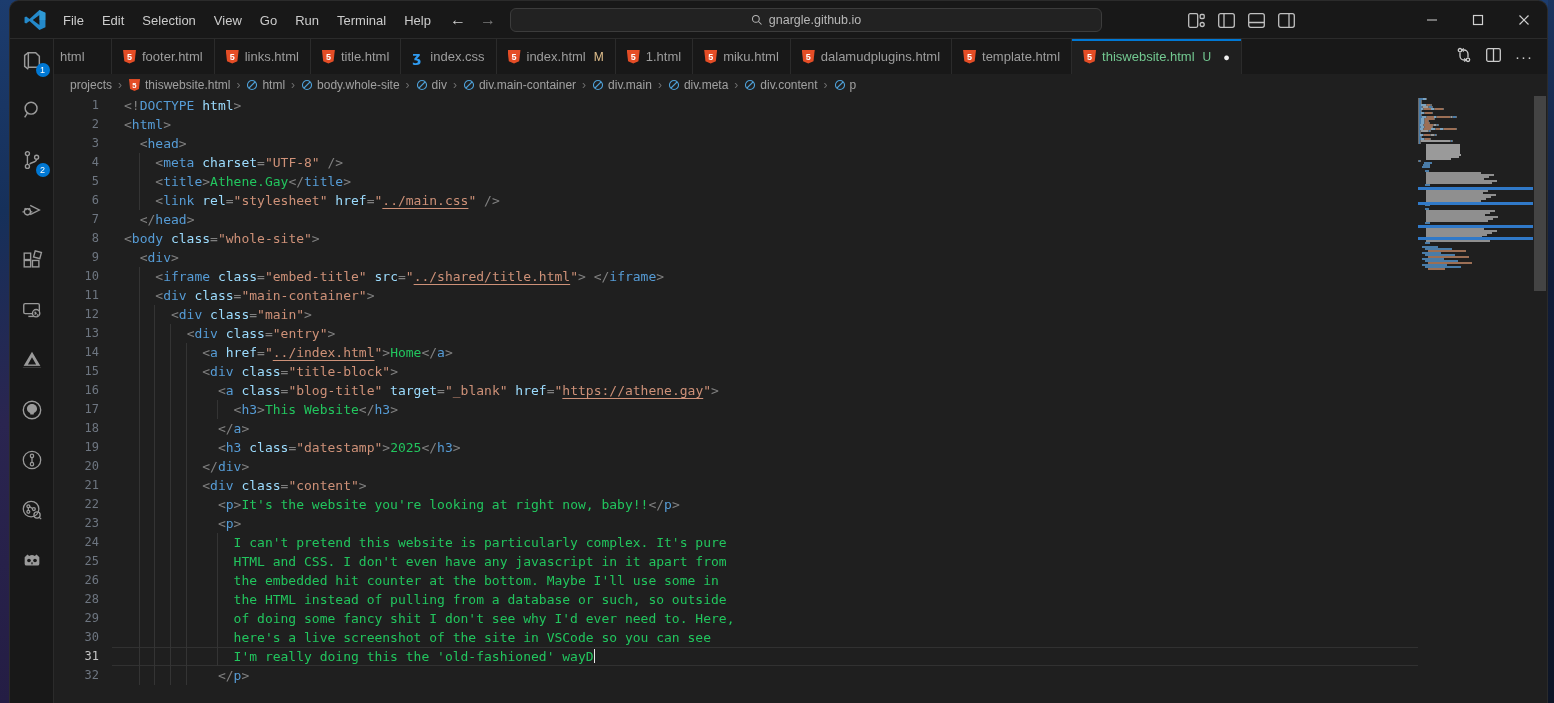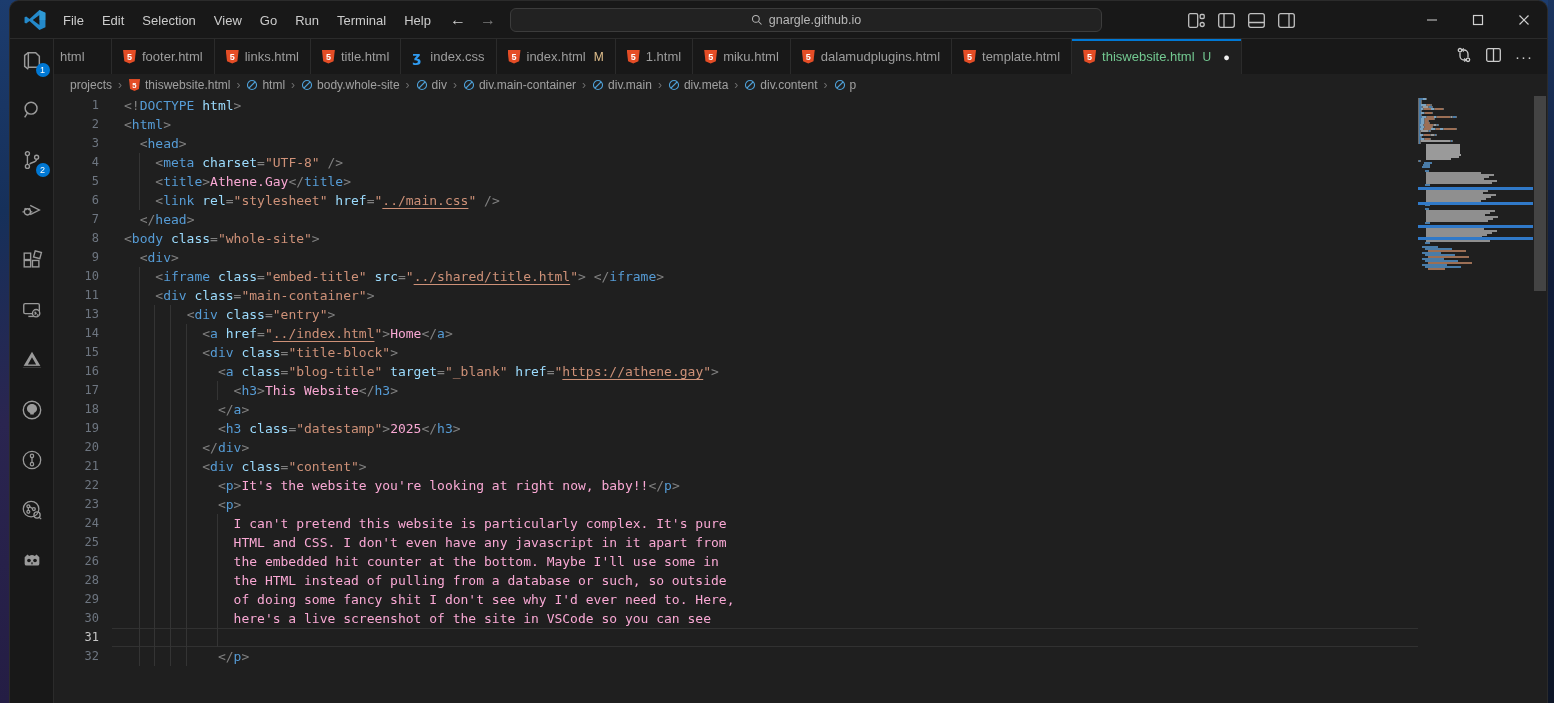--- a/index.html
+++ b/index.html
@@ -76,21 +76,21 @@
   .code-area { flex:1; position:relative; overflow:hidden; font-family:"DejaVu Sans Mono",monospace; font-size:13px; }
   .code-row { position:relative; height:19px; line-height:19px; }
   .code-row .ln { position:absolute; left:0; width:45px; text-align:right; color:#6e7681; font-size:12px; }
   .code-row.active .ln { color:#c6c6c6; }
   .code-row.active::before { content:""; position:absolute; left:58px; right:0; top:0; bottom:0; border-top:1px solid #313131; border-bottom:1px solid #313131; }
   .guides { position:absolute; left:70px; top:0; height:19px;
     background:repeating-linear-gradient(90deg, transparent 0 14.7px, #343434 14.7px 15.7px); }
   .code-text { position:absolute; left:70px; white-space:pre; }
   .c-p{color:#808080} .c-t{color:#569cd6} .c-a{color:#9cdcfe}
   .c-s{color:#ce9178} .c-l{color:#ce9178; text-decoration:underline; text-underline-offset:3px;}
-  .c-w{color:#f9a8d4}
+  .c-w{color:#22c55e}
   .cursor-caret { display:inline-block; width:1.5px; height:14px; background:#e8e8e8; vertical-align:-2px; }
   
   .minimap { width:115px; flex:0 0 115px; position:relative; padding-top:2px; overflow:hidden; }
   .mini-row { height:2px; display:flex; align-items:center; }
   .mini-seg { height:1.5px; }
   .mini-bar { position:absolute; left:0; right:0; height:2.5px; background:#3079c8; }
   .scrollbar { width:14px; flex:0 0 14px; position:relative; }
   .scroll-slider { position:absolute; left:1px; top:0; width:12px; height:195px; background:rgba(130,130,130,0.38); }
   .wallpaper-right { position:absolute; right:0; top:0; width:6px; height:703px; background:linear-gradient(180deg,#1b3560,#101c38 40%,#0d1526); }
   svg { overflow:visible; }
@@ -466,20 +466,25 @@
               <span class="ln">10</span>
               <span class="guides" style="width: 26.32px;"></span>
               <span class="code-text"><span class="c-w">    </span><span class="c-p">&lt;</span><span class="c-t">iframe</span><span class="c-a"> class</span><span class="c-p">=</span><span class="c-s">"embed-title"</span><span class="c-a"> src</span><span class="c-p">=</span><span class="c-s">"</span><span class="c-l">../shared/title.html</span><span class="c-s">"</span><span class="c-p">&gt;</span><span class="c-w"> </span><span class="c-p">&lt;/</span><span class="c-t">iframe</span><span class="c-p">&gt;</span></span>
             </div>
             <div class="code-row">
               <span class="ln">11</span>
               <span class="guides" style="width: 26.32px;"></span>
               <span class="code-text"><span class="c-w">    </span><span class="c-p">&lt;</span><span class="c-t">div</span><span class="c-a"> class</span><span class="c-p">=</span><span class="c-s">"main-container"</span><span class="c-p">&gt;</span></span>
             </div>
             <div class="code-row">
+              <span class="ln">12</span>
+              <span class="guides" style="width: 41.98px;"></span>
+              <span class="code-text"><span class="c-w">      </span><span class="c-p">&lt;</span><span class="c-t">div</span><span class="c-a"> class</span><span class="c-p">=</span><span class="c-s">"main"</span><span class="c-p">&gt;</span></span>
+            </div>
+            <div class="code-row">
               <span class="ln">13</span>
               <span class="guides" style="width: 57.64px;"></span>
               <span class="code-text"><span class="c-w">        </span><span class="c-p">&lt;</span><span class="c-t">div</span><span class="c-a"> class</span><span class="c-p">=</span><span class="c-s">"entry"</span><span class="c-p">&gt;</span></span>
             </div>
             <div class="code-row">
               <span class="ln">14</span>
               <span class="guides" style="width: 73.3px;"></span>
               <span class="code-text"><span class="c-w">          </span><span class="c-p">&lt;</span><span class="c-t">a</span><span class="c-a"> href</span><span class="c-p">=</span><span class="c-s">"</span><span class="c-l">../index.html</span><span class="c-s">"</span><span class="c-p">&gt;</span><span class="c-w">Home</span><span class="c-p">&lt;/</span><span class="c-t">a</span><span class="c-p">&gt;</span></span>
             </div>
             <div class="code-row">
@@ -553,20 +558,21 @@
               <span class="code-text"><span class="c-w">              of doing some fancy shit I don't see why I'd ever need to. Here,</span></span>
             </div>
             <div class="code-row">
               <span class="ln">30</span>
               <span class="guides" style="width: 104.62px;"></span>
               <span class="code-text"><span class="c-w">              here's a live screenshot of the site in VSCode so you can see</span></span>
             </div>
             <div class="code-row active">
               <span class="ln">31</span>
               <span class="guides" style="width: 104.62px;"></span>
+              <span class="code-text"><span class="c-w">              I'm really doing this the 'old-fashioned' wayD</span><span class="cursor-caret"></span></span>
             </div>
             <div class="code-row">
               <span class="ln">32</span>
               <span class="guides" style="width: 88.96px;"></span>
               <span class="code-text"><span class="c-w">            </span><span class="c-p">&lt;/</span><span class="c-t">p</span><span class="c-p">&gt;</span></span>
             </div>
           </div>
         <div class="minimap">
             <div class="mini-row">
               <span class="mini-seg" style="width: 1.1px; margin-left: 0px; background: rgb(107, 107, 107);"></span>

